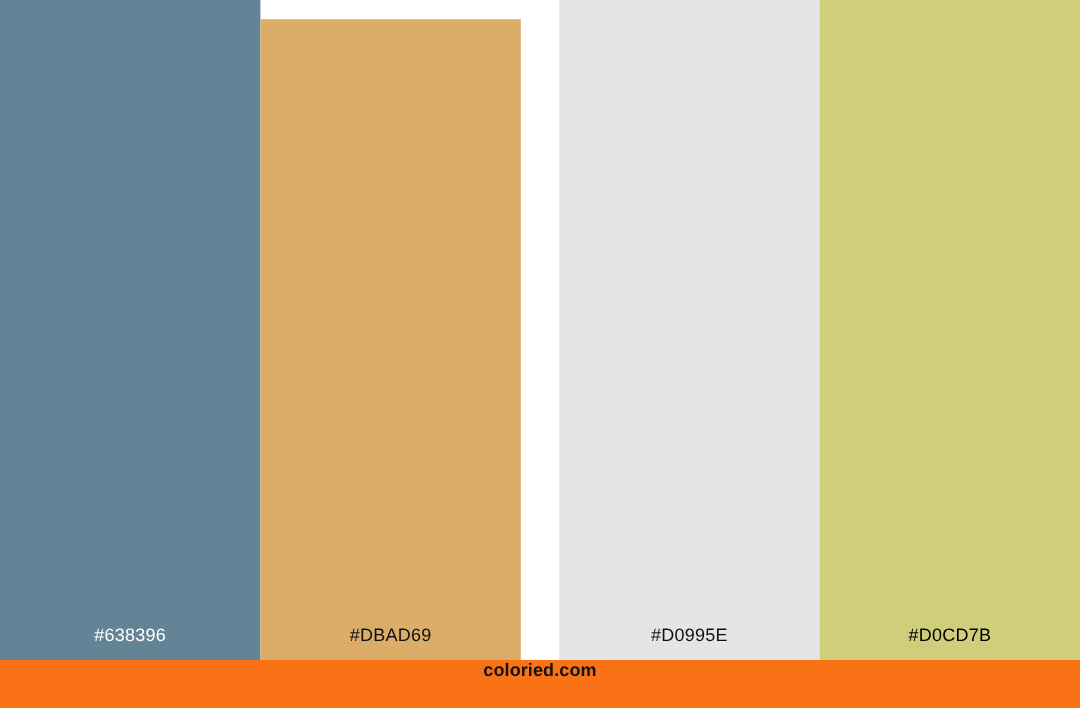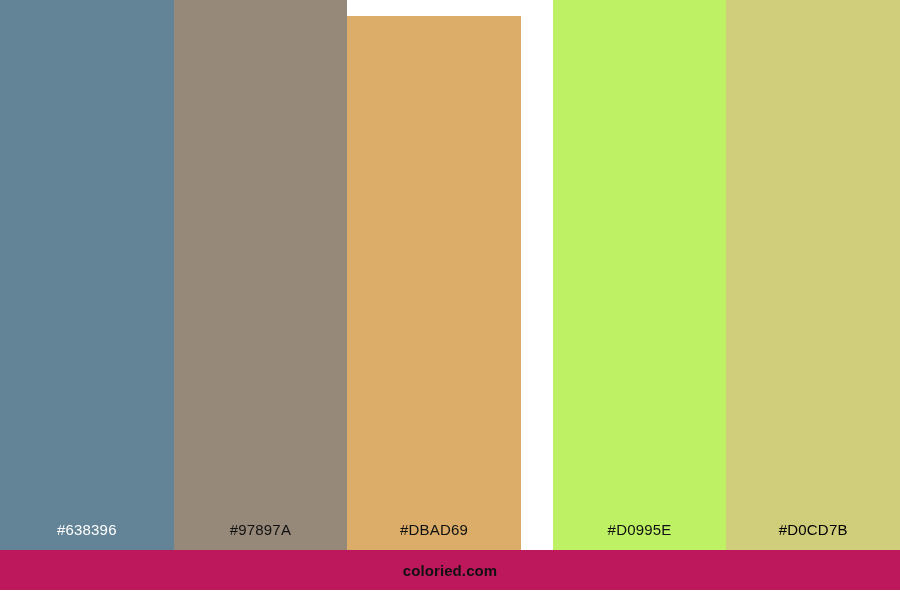--- a/index.html
+++ b/index.html
@@ -50,23 +50,23 @@
   }
   .swatch-label.dark-text {
     color: #111111;
   }
   .footer-bar {
     position: absolute;
     left: 0;
     top: 550px;
     width: 900px;
     height: 40px;
-    background: #be185d;
+    background: #f97316;
     display: flex;
-    align-items: center;
+    align-items: flex-start;
     justify-content: center;
   }
   .footer-watermark {
     font-family: "Liberation Sans", sans-serif;
     font-size: 15px;
     font-weight: 700;
     color: #111111;
     letter-spacing: 0.1px;
   }
 </style>
@@ -74,29 +74,26 @@
 <body>
 
 <div class="palette-page" style="background-color: rgb(255, 255, 255);">
 
   <div class="swatch-strip">
 
     <div class="swatch" style="background-color: rgb(99, 131, 150);">
       <span class="swatch-label light-text" style="color: rgb(255, 255, 255);">#638396</span>
     </div>
 
-    <div class="swatch" style="background-color: rgb(151, 137, 122);">
-      <span class="swatch-label dark-text" style="color: rgb(17, 17, 17);">#97897A</span>
-    </div>
 
     <div class="swatch" style="background-color: rgb(219, 173, 105); margin-top: 16px;">
       <span class="swatch-label dark-text" style="color: rgb(17, 17, 17);">#DBAD69</span>
     </div>
 
-    <div class="swatch" style="background-color: #bef264; margin-left: 32px;">
+    <div class="swatch" style="background-color: #e5e5e5; margin-left: 32px;">
       <span class="swatch-label dark-text" style="color: rgb(17, 17, 17);">#D0995E</span>
     </div>
 
     <div class="swatch" style="background-color: rgb(208, 205, 123);">
       <span class="swatch-label dark-text" style="color: #000000;">#D0CD7B</span>
     </div>
 
   </div>
 
   <div class="footer-bar">

